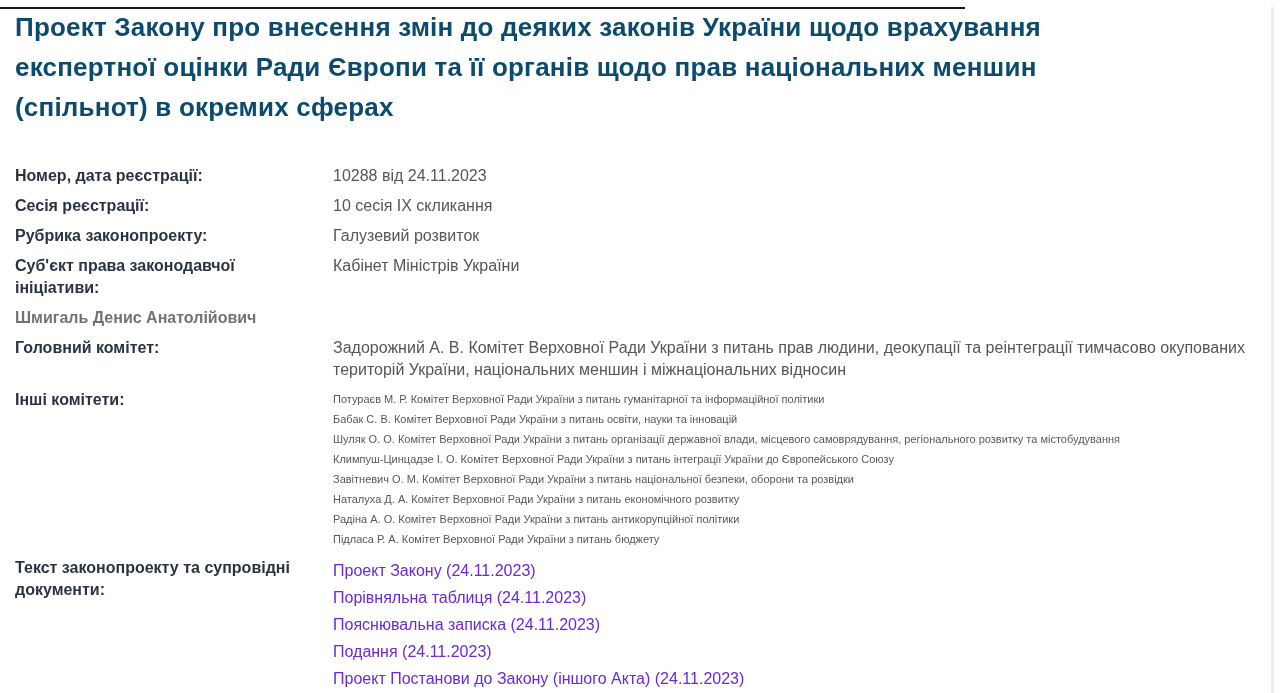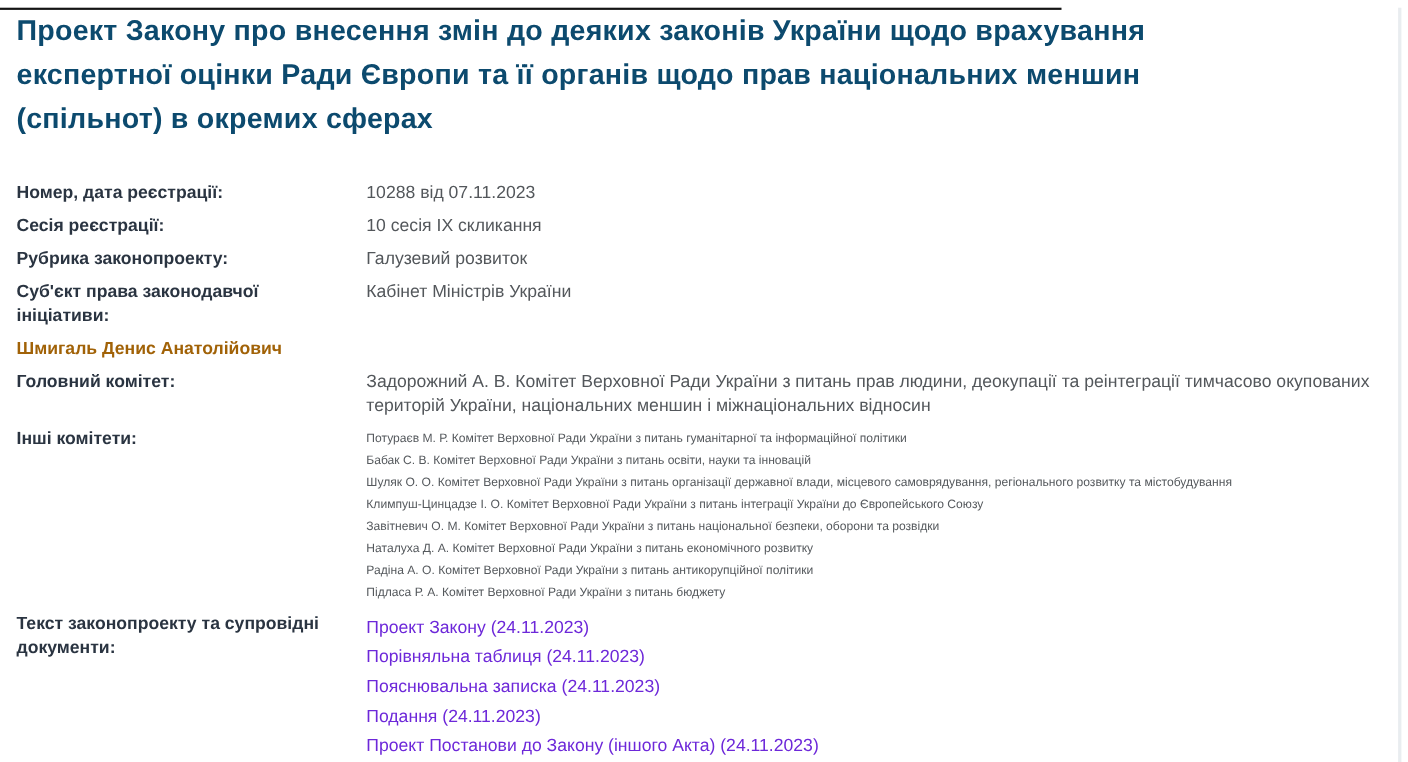--- a/index.html
+++ b/index.html
@@ -64,21 +64,21 @@
   .field-value {
     flex: 1 1 auto;
     max-width: 925px;
     font-size: 16px;
     font-weight: 400;
     line-height: 22px;
     color: #53575b;
   }
   .field-value.strong {
     font-weight: 700;
-    color: #a16207;
+    color: #737373;
     cursor: pointer;
   }
   .committees .committee-item {
     font-size: 11px;
     line-height: 20px;
     color: #55595d;
   }
   .docs .doc-item {
     font-size: 16px;
     line-height: 27px;
@@ -92,21 +92,21 @@
 <div class="page">
   <div class="top-line"></div>
   <div class="scroll-track"></div>
 
   <h1 class="title">Проект Закону про внесення змін до деяких законів України щодо врахування експертної оцінки Ради Європи та її органів щодо прав національних меншин (спільнот) в окремих сферах</h1>
 
   <div class="info">
 
     <div class="info-row">
       <div class="field-label">Номер, дата реєстрації:</div>
-      <div class="field-value">10288 від 07.11.2023</div>
+      <div class="field-value">10288 від 24.11.2023</div>
     </div>
 
     <div class="info-row">
       <div class="field-label">Сесія реєстрації:</div>
       <div class="field-value">10 сесія IX скликання</div>
     </div>
 
     <div class="info-row">
       <div class="field-label">Рубрика законопроекту:</div>
       <div class="field-value">Галузевий розвиток</div>

